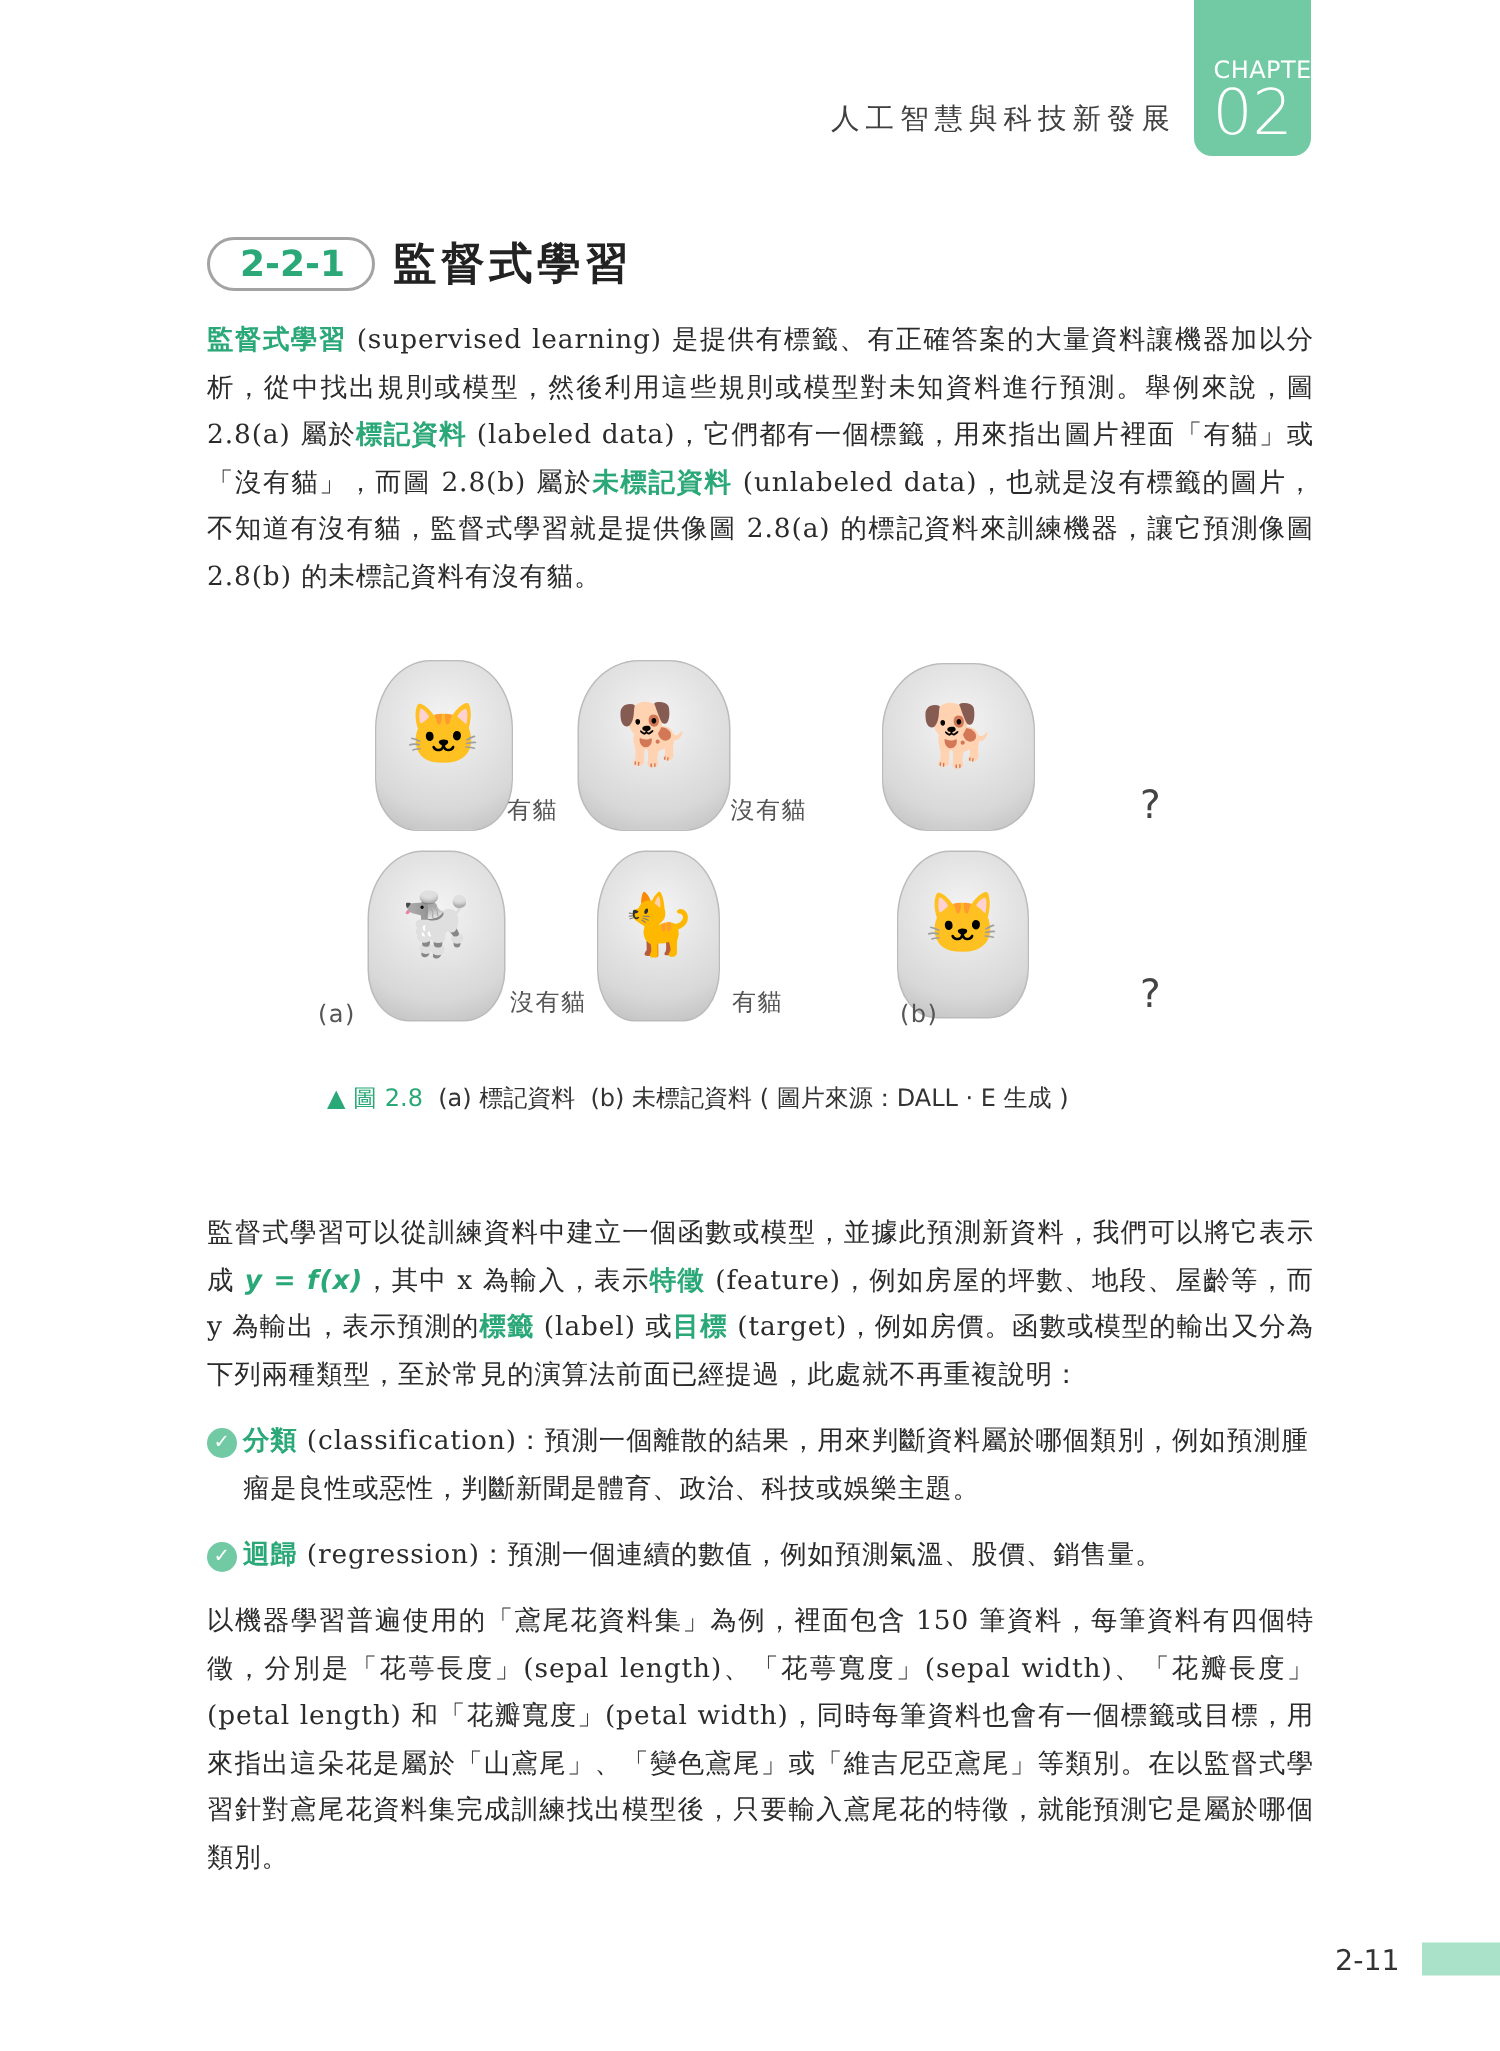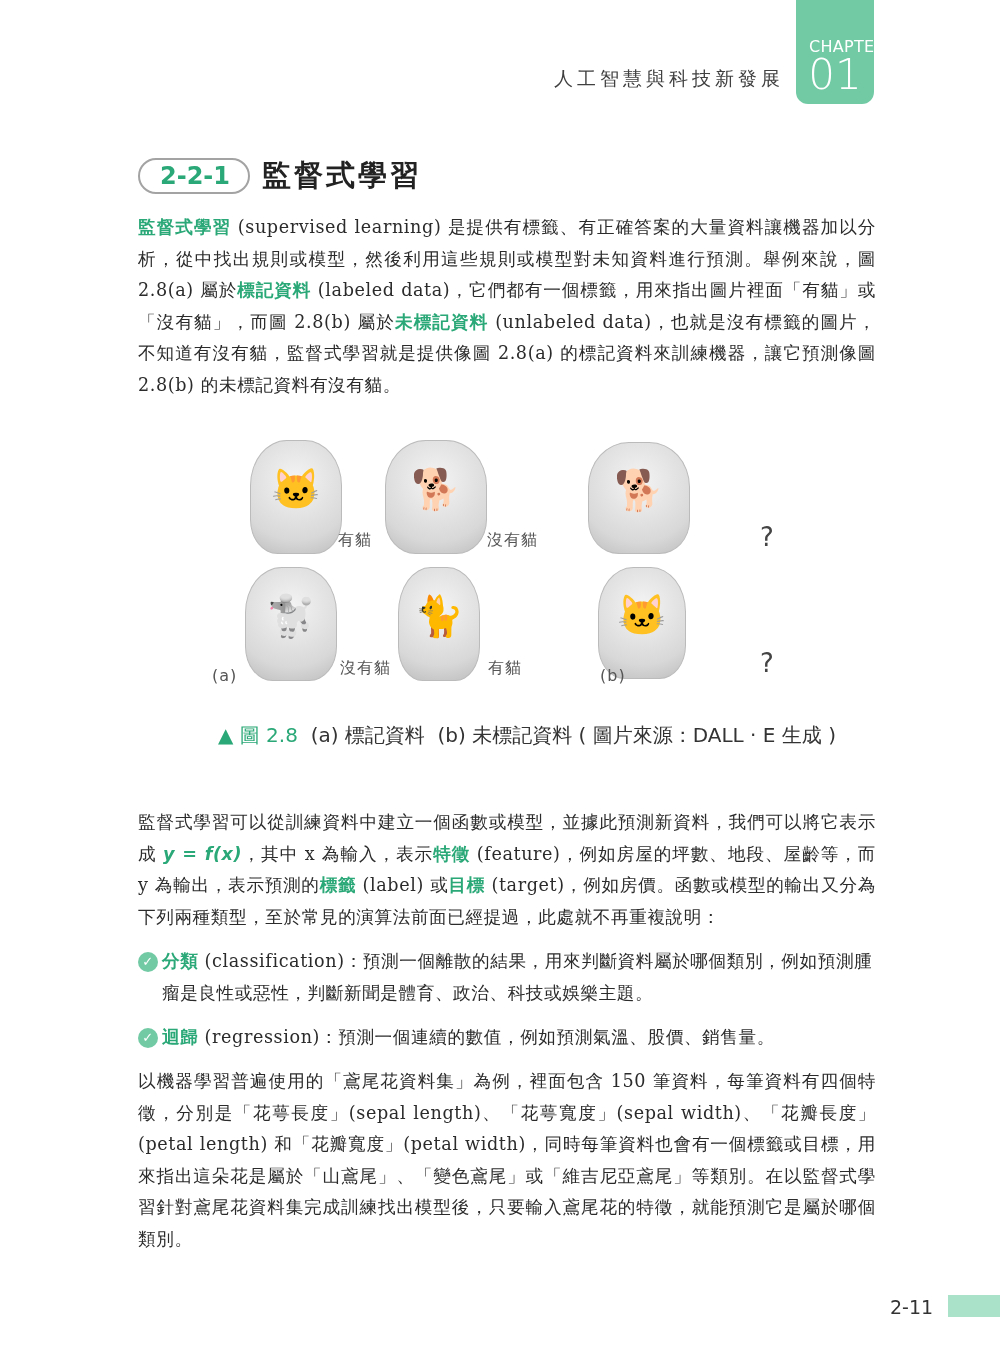--- a/index.html
+++ b/index.html
@@ -52,21 +52,21 @@
     background:radial-gradient(circle at 50% 35%, #f4f4f4 0, #d8d8d8 70%, #bdbdbd 100%);
   }
   .pet-face { position:absolute; left:50%; top:22%; transform:translateX(-50%); font-size:40px; color:#444; }
   .fig-label {
     position:absolute; font-size:16px; color:#555;
     font-family:"DejaVu Sans","Liberation Sans",sans-serif; letter-spacing:1px;
   }
   .fig-q { position:absolute; font-size:26px; color:#444; font-family:"DejaVu Sans","Liberation Sans",sans-serif; }
 
   .caption {
-    position:absolute; left:218px; top:722px; font-size:20px; color:#333;
+    position:absolute; left:218px; top:722px; font-size:16px; color:#333;
     font-family:"DejaVu Sans","Liberation Sans",sans-serif;
   }
   .caption .cap-num { color:#2aa877; }
   .caption .tri { color:#2aa877; }
 
   
   .bullet { position:absolute; left:138px; width:740px; font-size:17.6px; line-height:31.6px; letter-spacing:0.6px; }
   .check {
     position:absolute; left:0; top:6px; width:20px; height:20px; border-radius:50%;
     background:#72caa5; color:#fff; font-size:13px; line-height:20px; text-align:center;
@@ -79,21 +79,21 @@
     font-family:"DejaVu Sans","Liberation Sans",sans-serif;
   }
   .page-bar { position:absolute; left:948px; top:1295px; width:52px; height:22px; background:#a9e2c9; }
 </style>
 </head>
 <body>
 
 <div class="book-title">人工智慧與科技新發展</div>
 <div class="chapter-tab">
   <div class="ch-label">CHAPTER</div>
-  <div class="ch-num">01</div>
+  <div class="ch-num">02</div>
 </div>
 
 <div class="section-head">
   <div class="section-pill">2-2-1</div>
   <div class="section-title">監督式學習</div>
 </div>
 
 <div class="para" style="top:212px;">
   <span class="hl">監督式學習</span><span> (supervised learning) 是提供有標籤、有正確答案的大量資料讓機器加以分析，從中找出規則或模型，然後利用這些規則或模型對未知資料進行預測。舉例來說，圖 2.8(a) 屬於</span><span class="hl">標記資料</span><span> (labeled data)，它們都有一個標籤，用來指出圖片裡面「有貓」或「沒有貓」，而圖 2.8(b) 屬於</span><span class="hl">未標記資料</span><span> (unlabeled data)，也就是沒有標籤的圖片，不知道有沒有貓，監督式學習就是提供像圖 2.8(a) 的標記資料來訓練機器，讓它預測像圖 2.8(b) 的未標記資料有沒有貓。</span>
 </div>

